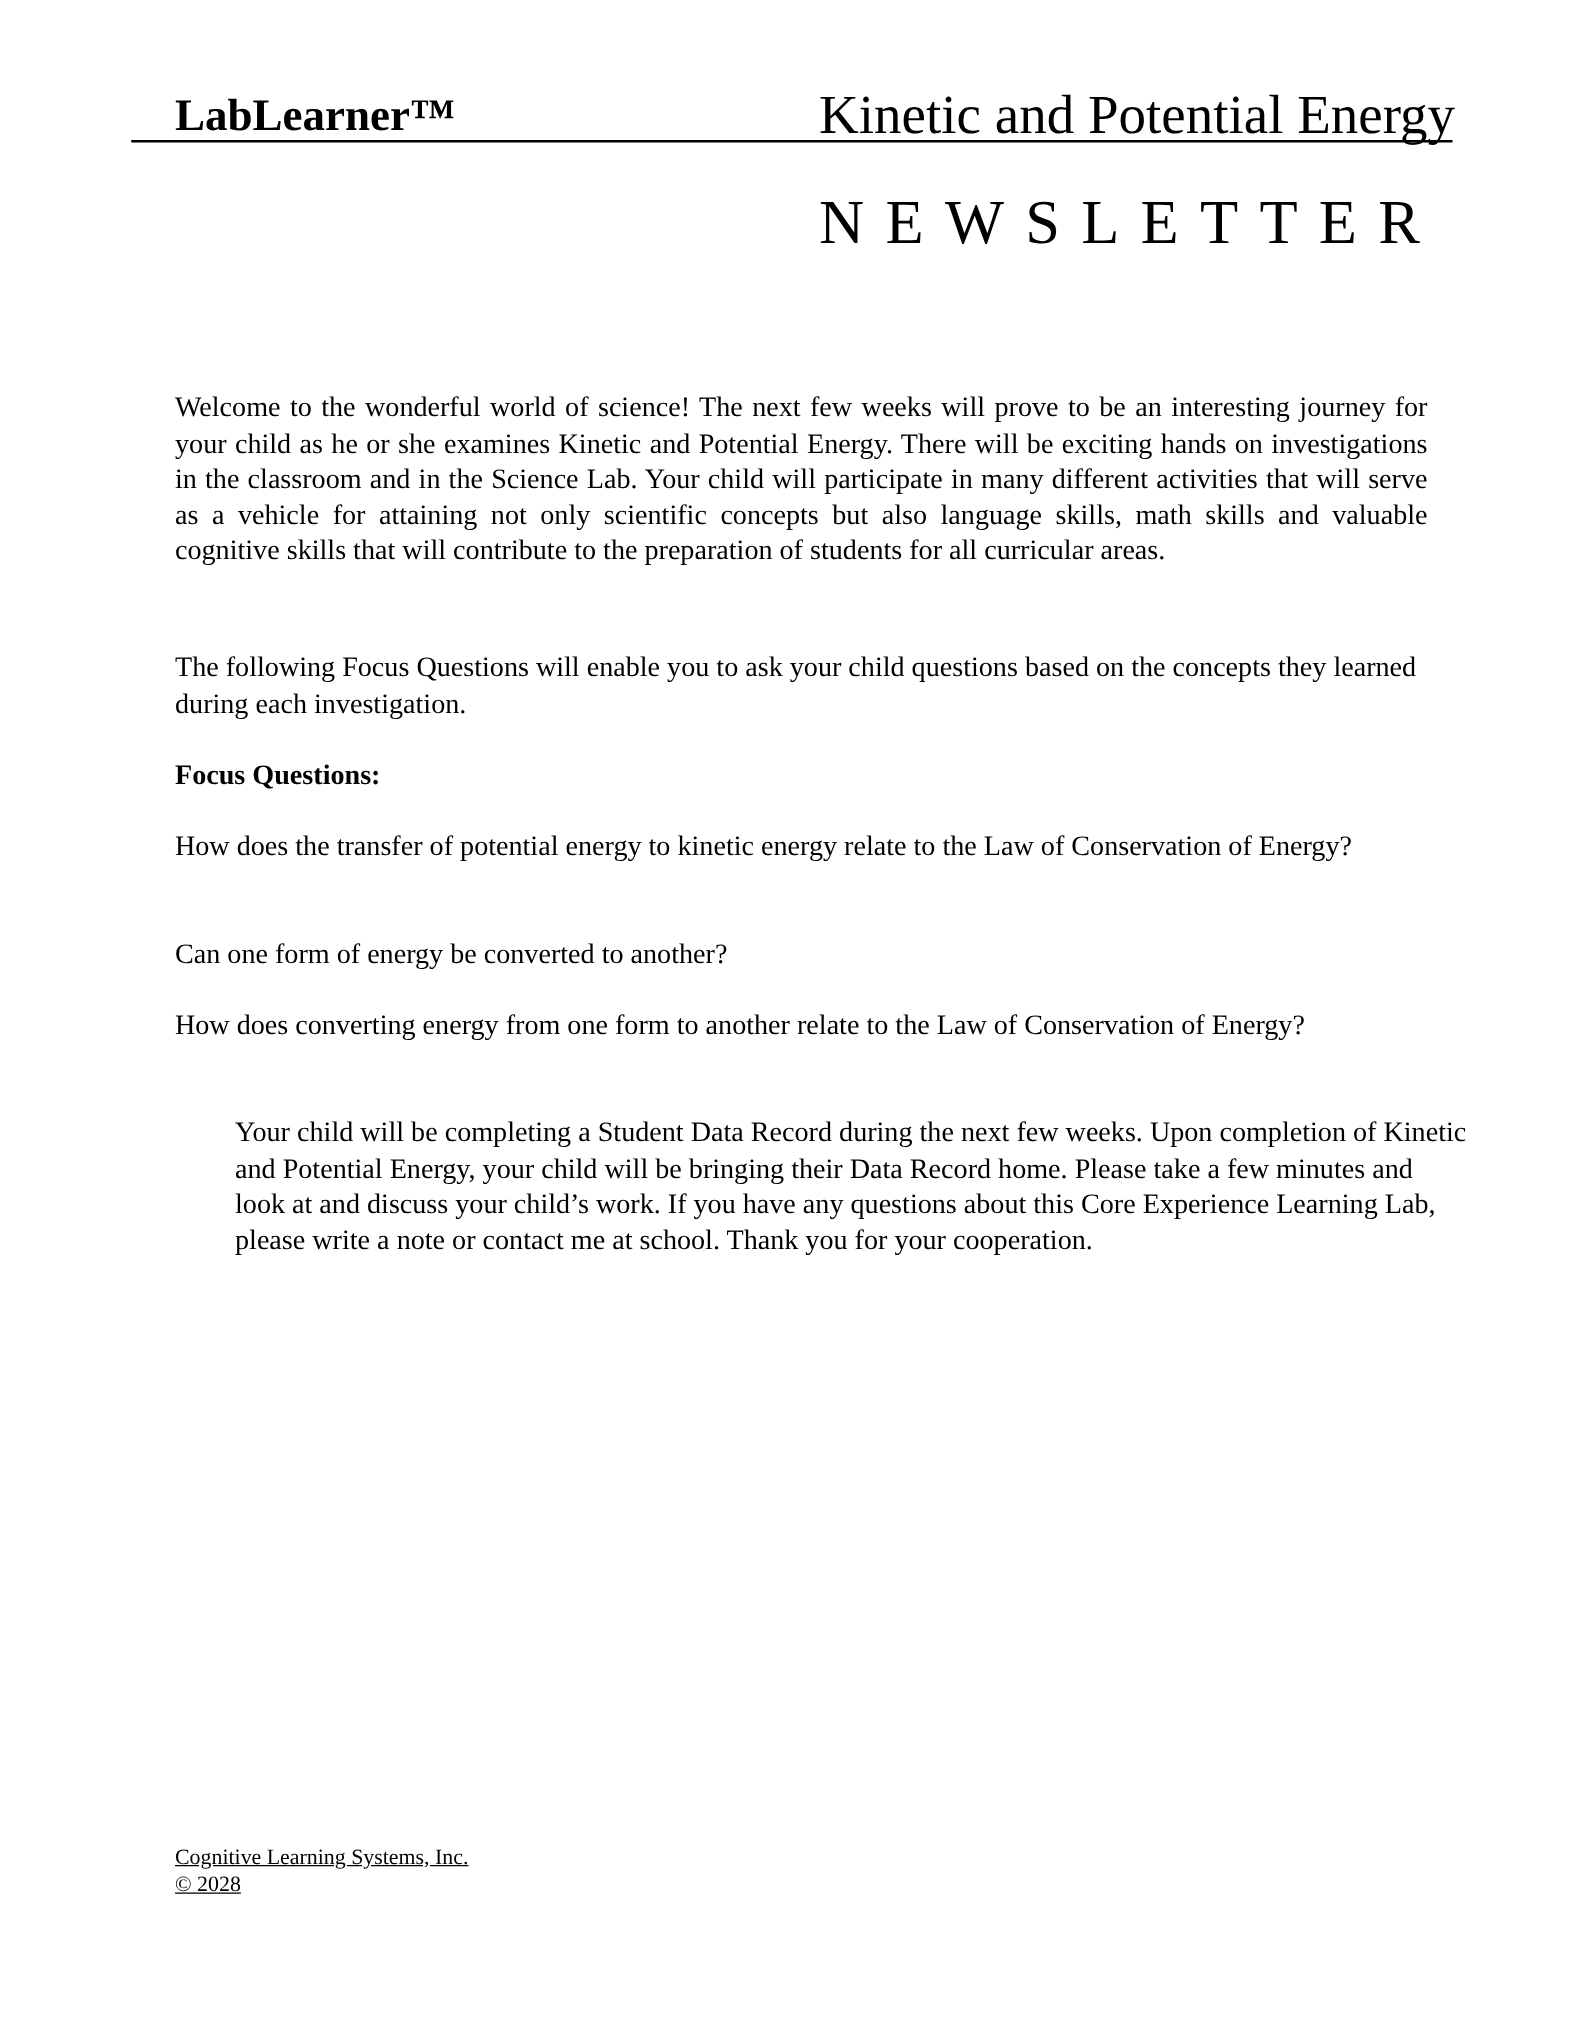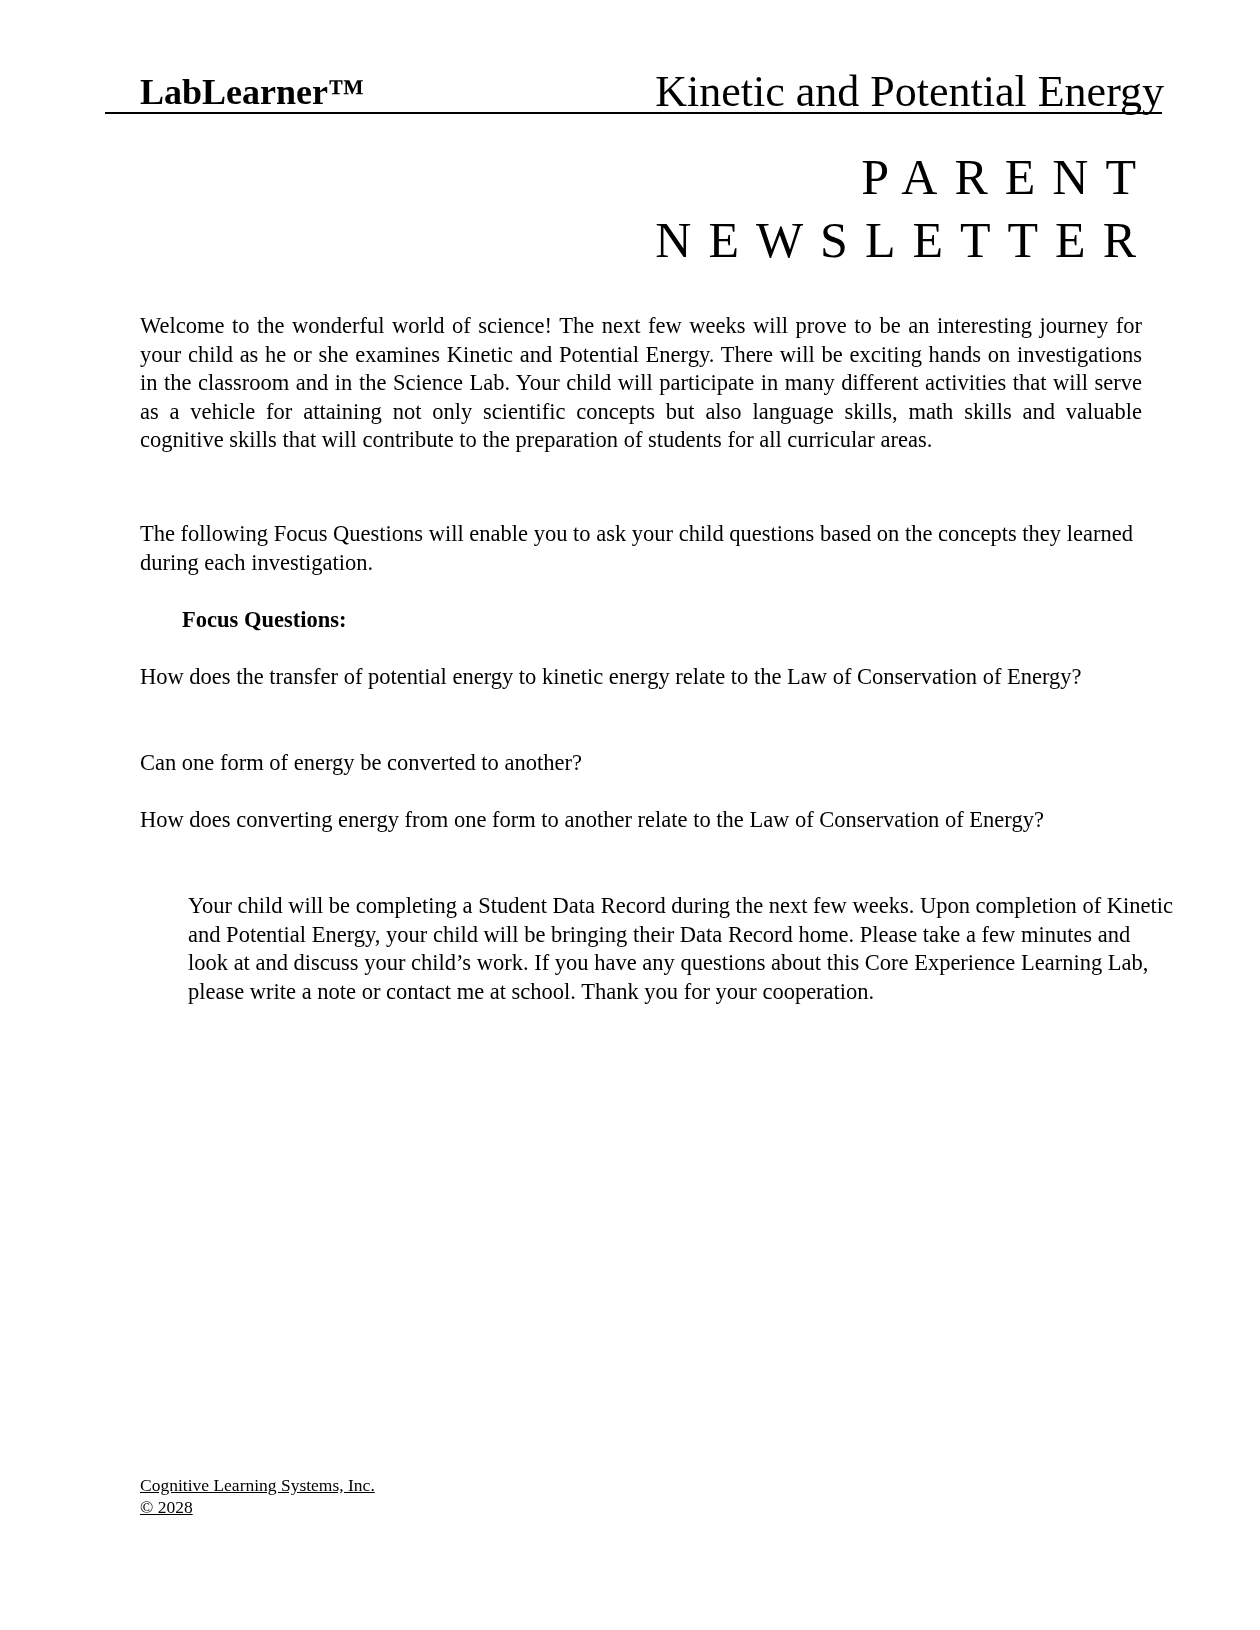--- a/index.html
+++ b/index.html
@@ -7,36 +7,35 @@
          font-family: "Liberation Serif", "DejaVu Serif", serif; color: #000; }
   .hdr-left { position: absolute; left: 140px; top: 70px; font-size: 36px; line-height: 44px; white-space: nowrap; font-weight: bold; }
   .hdr-right { position: absolute; right: 96px; top: 70px; font-size: 44px; line-height: 44px; white-space: nowrap; text-align: right; }
   .rule { position: absolute; left: 105px; width: 1057px; top: 112px; height: 0; border-top: 2px solid #000; }
   .title { position: absolute; right: 124px; top: 146px; text-align: right; font-size: 50px; line-height: 63px; letter-spacing: 17px; }
   .title div { margin-right: -17px; }
   .body { position: absolute; left: 140px; width: 1002px; font-size: 22.5px; line-height: 28.6px; }
   .justify { text-align: justify; }
   .p1 { top: 312px; }
   .p2 { top: 520px; }
-  .fqh { top: 606px; font-weight: bold; margin-left: 42px; }
+  .fqh { top: 606px; font-weight: bold; }
   .q1 { top: 663px; }
   .q2 { top: 749px; }
   .q3 { top: 806px; }
   .p3 { top: 892px; width: 985px; margin-left: 48px; }
   .footer { position: absolute; left: 140px; top: 1475px; font-size: 17.5px; line-height: 21.5px; text-decoration: underline; }
 </style>
 </head>
 <body>
 
 <div class="hdr-left">LabLearner™</div>
 <div class="hdr-right">Kinetic and Potential Energy</div>
 <div class="rule"></div>
 
 <div class="title">
-  <div>PARENT</div>
   <div>NEWSLETTER</div>
 </div>
 
 <div class="body justify p1">Welcome to the wonderful world of science! The next few weeks will prove to be an interesting journey for your child as he or she examines Kinetic and Potential Energy. There will be exciting hands on investigations in the classroom and in the Science Lab. Your child will participate in many different activities that will serve as a vehicle for attaining not only scientific concepts but also language skills, math skills and valuable cognitive skills that will contribute to the preparation of students for all curricular areas.</div>
 <div class="body p2">The following Focus Questions will enable you to ask your child questions based on the concepts they learned during each investigation.</div>
 <div class="body fqh">Focus Questions:</div>
 <div class="body q1">How does the transfer of potential energy to kinetic energy relate to the Law of Conservation of Energy?</div>
 <div class="body q2">Can one form of energy be converted to another?</div>
 <div class="body q3">How does converting energy from one form to another relate to the Law of Conservation of Energy?</div>
 <div class="body p3">Your child will be completing a Student Data Record during the next few weeks. Upon completion of Kinetic and Potential Energy, your child will be bringing their Data Record home. Please take a few minutes and look at and discuss your child’s work. If you have any questions about this Core Experience Learning Lab, please write a note or contact me at school. Thank you for your cooperation.</div>

